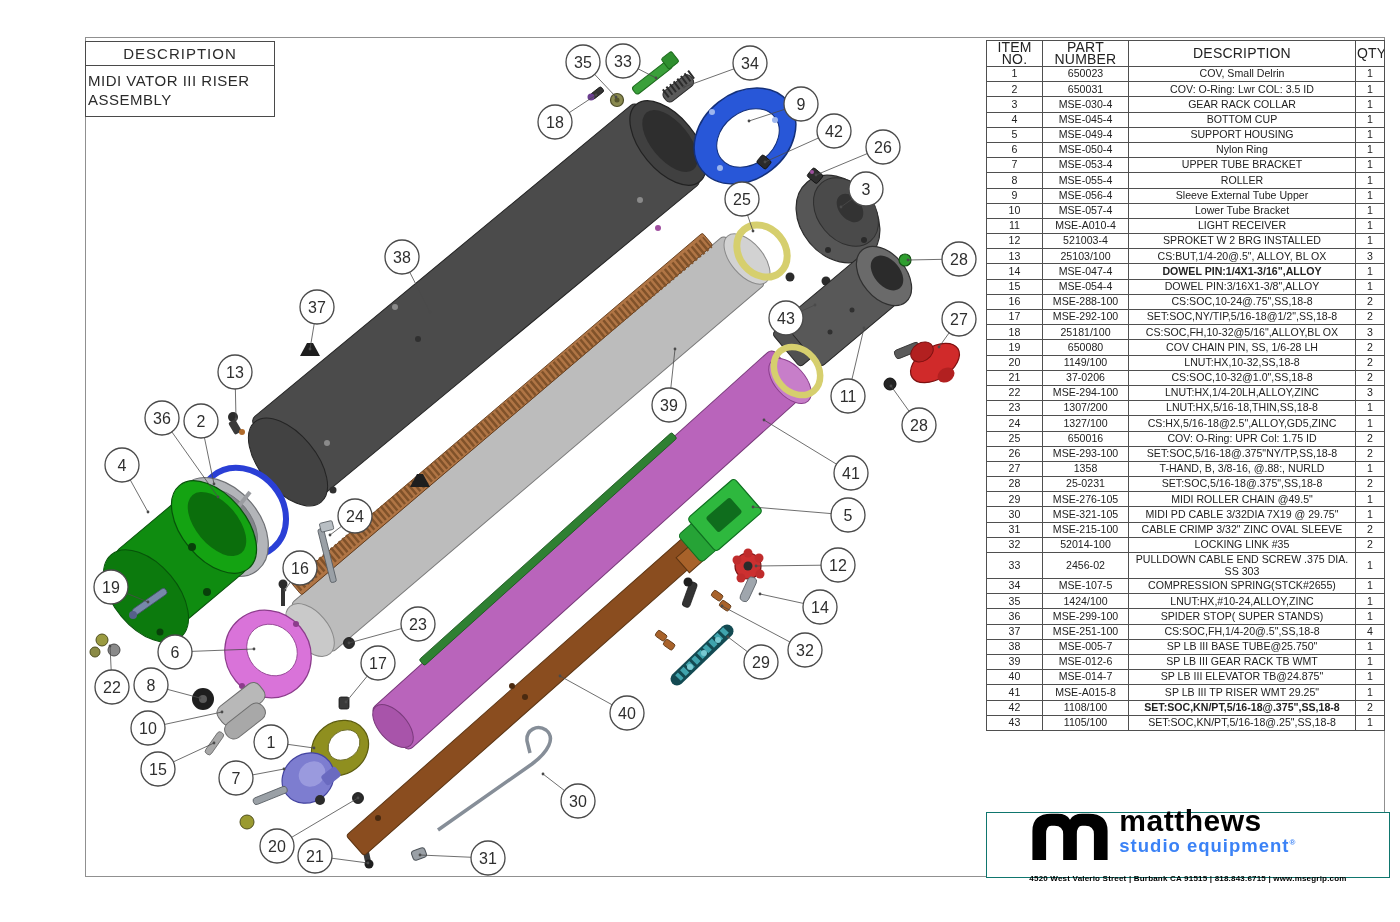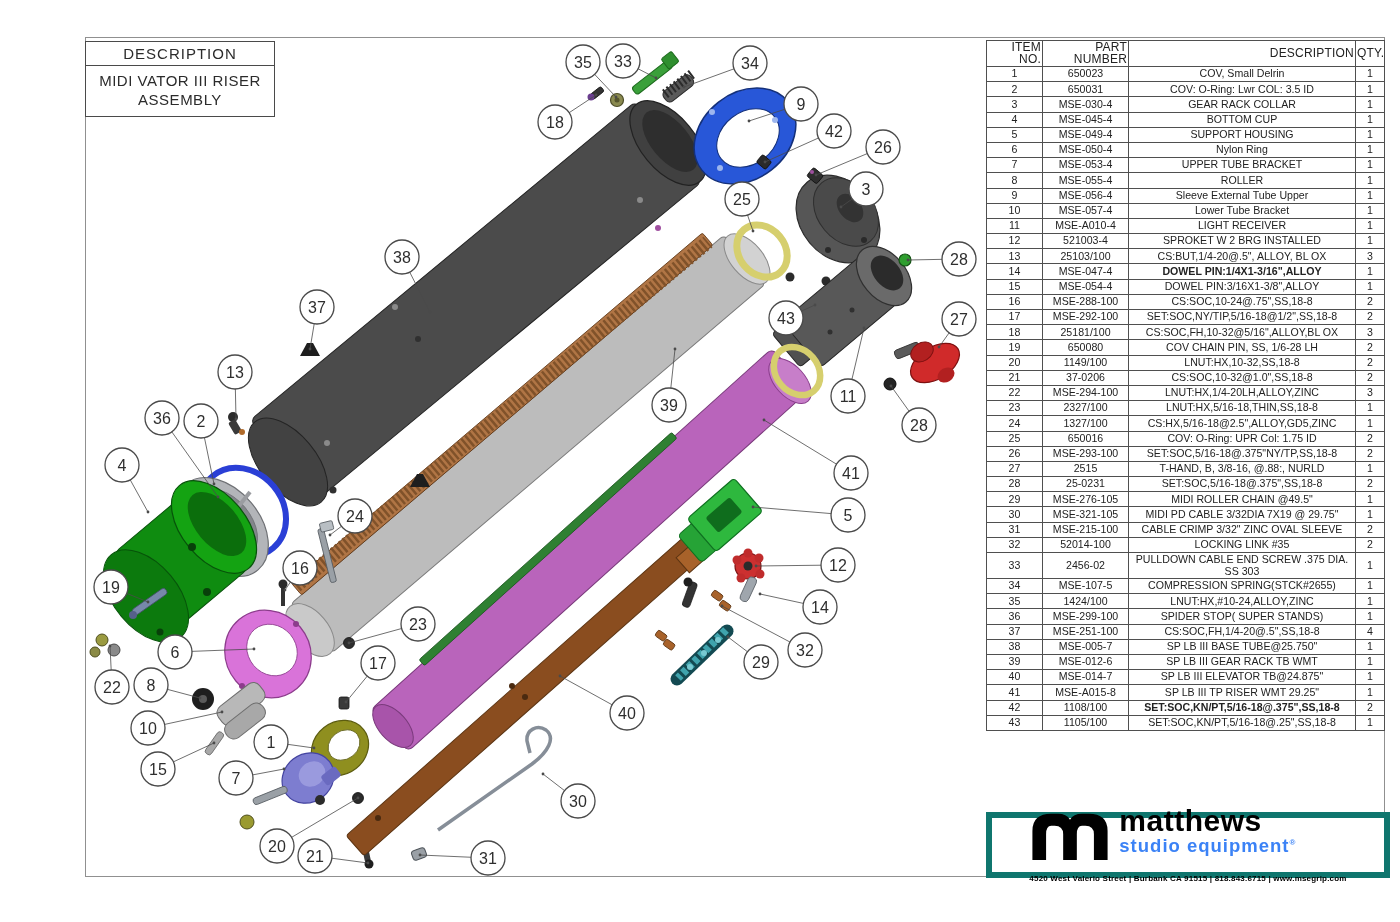--- a/index.html
+++ b/index.html
@@ -1,35 +1,35 @@
 <!DOCTYPE html>
 <html><head>
 <meta charset="utf-8">
 <style>
   html,body{margin:0;padding:0;background:#fff;}
   body{width:1400px;height:922px;position:relative;font-family:"Liberation Sans",sans-serif;color:#1a1a1a;overflow:hidden;}
   .sheet-border{position:absolute;left:85px;top:37px;width:1300px;height:840px;border:1px solid #909090;box-sizing:border-box;}
   
   .title-block{position:absolute;left:85px;top:41px;width:190px;border:1.5px solid #4a4a4a;background:#fff;box-sizing:border-box;}
   .title-block .hdr{border-bottom:1.2px solid #4a4a4a;text-align:center;font-size:15px;letter-spacing:1px;padding:3px 0;color:#2b2b2b;}
-  .title-block .bdy{text-align:center;font-size:15px;letter-spacing:.5px;padding:5px 2px 7px;line-height:19px;color:#2b2b2b;}
+  .title-block .bdy{text-align:left;font-size:15px;letter-spacing:.5px;padding:5px 2px 7px;line-height:19px;color:#2b2b2b;}
   
   .parts-table{position:absolute;left:986px;top:40px;width:398px;border-collapse:collapse;table-layout:fixed;background:#fff;}
   .parts-table th,.parts-table td{border:1px solid #4f4f4f;text-align:center;vertical-align:middle;font-size:10.6px;line-height:11.5px;padding:1px 1px;color:#222;font-weight:normal;overflow:hidden;}
-  .parts-table th{font-size:12px;letter-spacing:.2px;height:15px;text-align:right;}
+  .parts-table th{font-size:14px;letter-spacing:.2px;height:15px;}
   .parts-table tr{height:15.2px;}
   .parts-table td.bold{font-weight:bold;}
   .col-item{width:56px;}.col-part{width:86px;}.col-desc{width:227px;}.col-qty{width:29px;}
   
   .diagram{position:absolute;left:85px;top:37px;width:900px;height:841px;}
   .balloon-circle{fill:#ffffff;stroke:#4a4a4a;stroke-width:1.3px;}
   .balloon-num{font-family:"Liberation Sans",sans-serif;font-size:16px;fill:#2e2e2e;text-anchor:middle;}
   .leader{stroke:#4a4a4a;stroke-width:.8px;}
   
-  .logo-box{position:absolute;left:986px;top:812px;width:404px;height:66px;border:6px solid #0f766e;box-sizing:border-box;background:#fff;display:flex;align-items:center;justify-content:center;}
+  .logo-box{position:absolute;left:986px;top:812px;width:404px;height:66px;border:1px solid #0f766e;box-sizing:border-box;background:#fff;display:flex;align-items:center;justify-content:center;}
   .logo-cluster{display:flex;align-items:flex-start;}
   .logo-m{margin-right:8px;margin-top:4px;}
   .logo-text .brand{font-size:30px;font-weight:bold;letter-spacing:.5px;line-height:26px;color:#000;}
   .logo-text .sub{font-size:18.5px;font-weight:bold;letter-spacing:1px;line-height:18px;color:#3b82f6;}
   .logo-text .sub sup{font-size:8px;}
   .logo-addr{font-size:8px;font-weight:bold;color:#000;margin-top:14px;letter-spacing:.2px;}
 </style>
 </head>
 <body>
 
@@ -701,21 +701,21 @@
         <td>2</td>
       </tr>
       <tr>
         <td>22</td>
         <td>MSE-294-100</td>
         <td>LNUT:HX,1/4-20LH,ALLOY,ZINC</td>
         <td>3</td>
       </tr>
       <tr>
         <td>23</td>
-        <td>2327/100</td>
+        <td>1307/200</td>
         <td>LNUT:HX,5/16-18,THIN,SS,18-8</td>
         <td>1</td>
       </tr>
       <tr>
         <td>24</td>
         <td>1327/100</td>
         <td>CS:HX,5/16-18@2.5",ALLOY,GD5,ZINC</td>
         <td>1</td>
       </tr>
       <tr>
@@ -725,21 +725,21 @@
         <td>2</td>
       </tr>
       <tr>
         <td>26</td>
         <td>MSE-293-100</td>
         <td>SET:SOC,5/16-18@.375"NY/TP,SS,18-8</td>
         <td>2</td>
       </tr>
       <tr>
         <td>27</td>
-        <td>2515</td>
+        <td>1358</td>
         <td>T-HAND, B, 3/8-16, @.88:, NURLD</td>
         <td>1</td>
       </tr>
       <tr>
         <td>28</td>
         <td>25-0231</td>
         <td>SET:SOC,5/16-18@.375",SS,18-8</td>
         <td>2</td>
       </tr>
       <tr>

